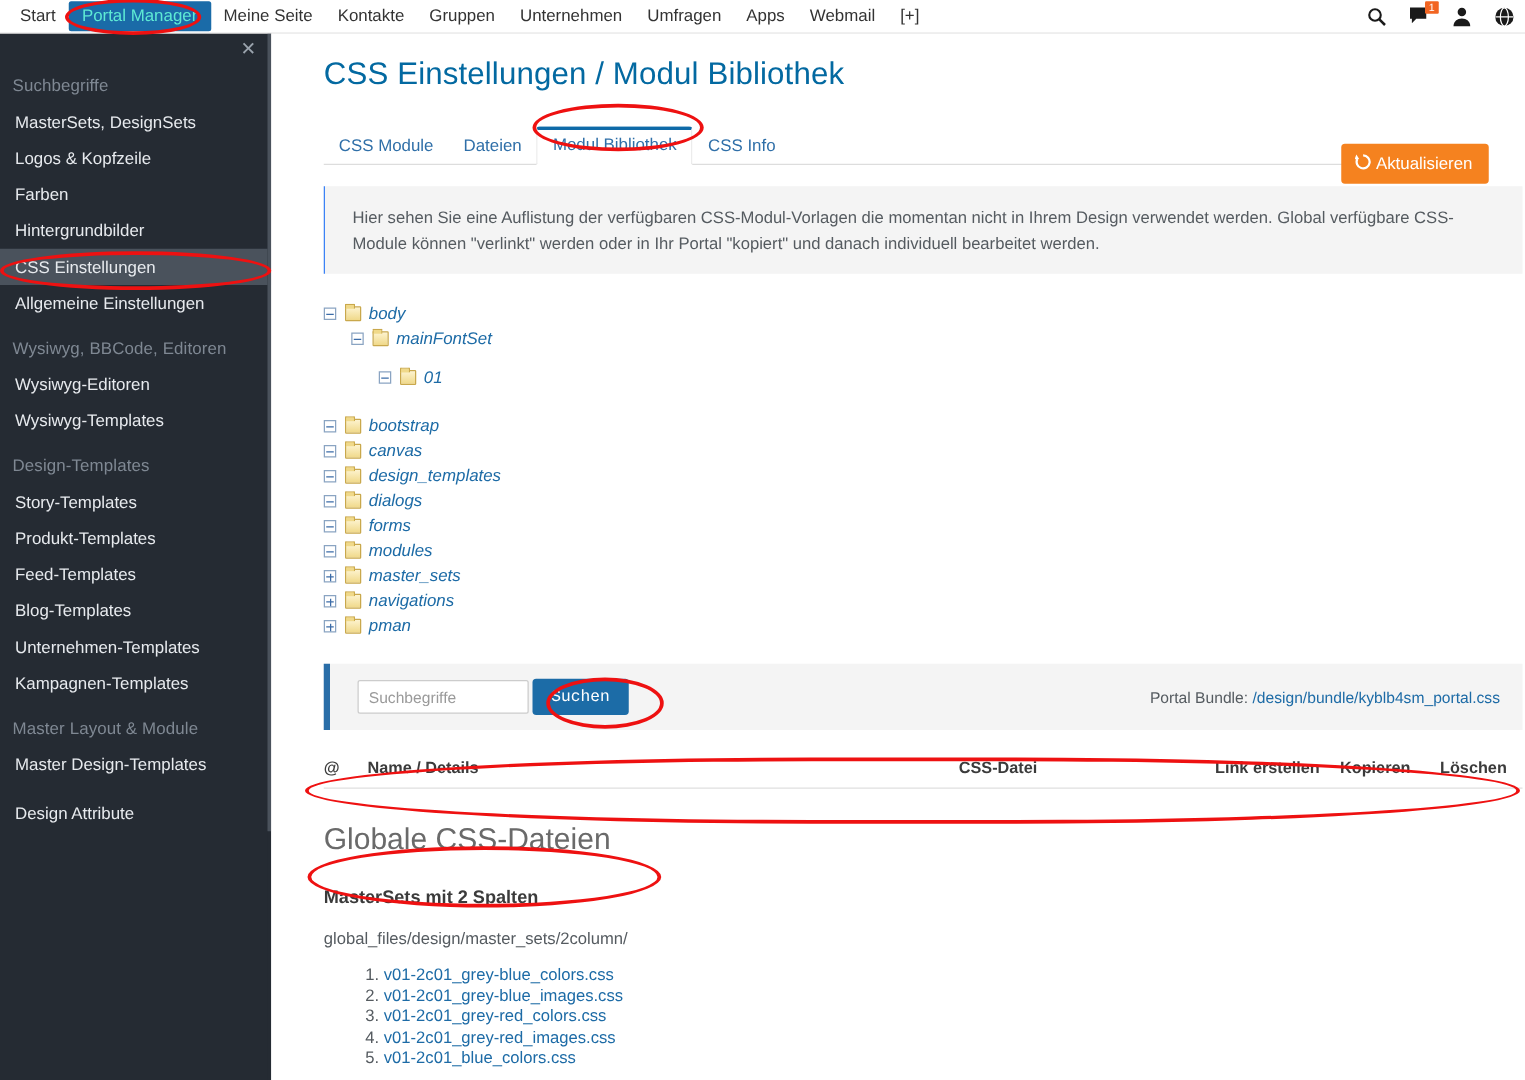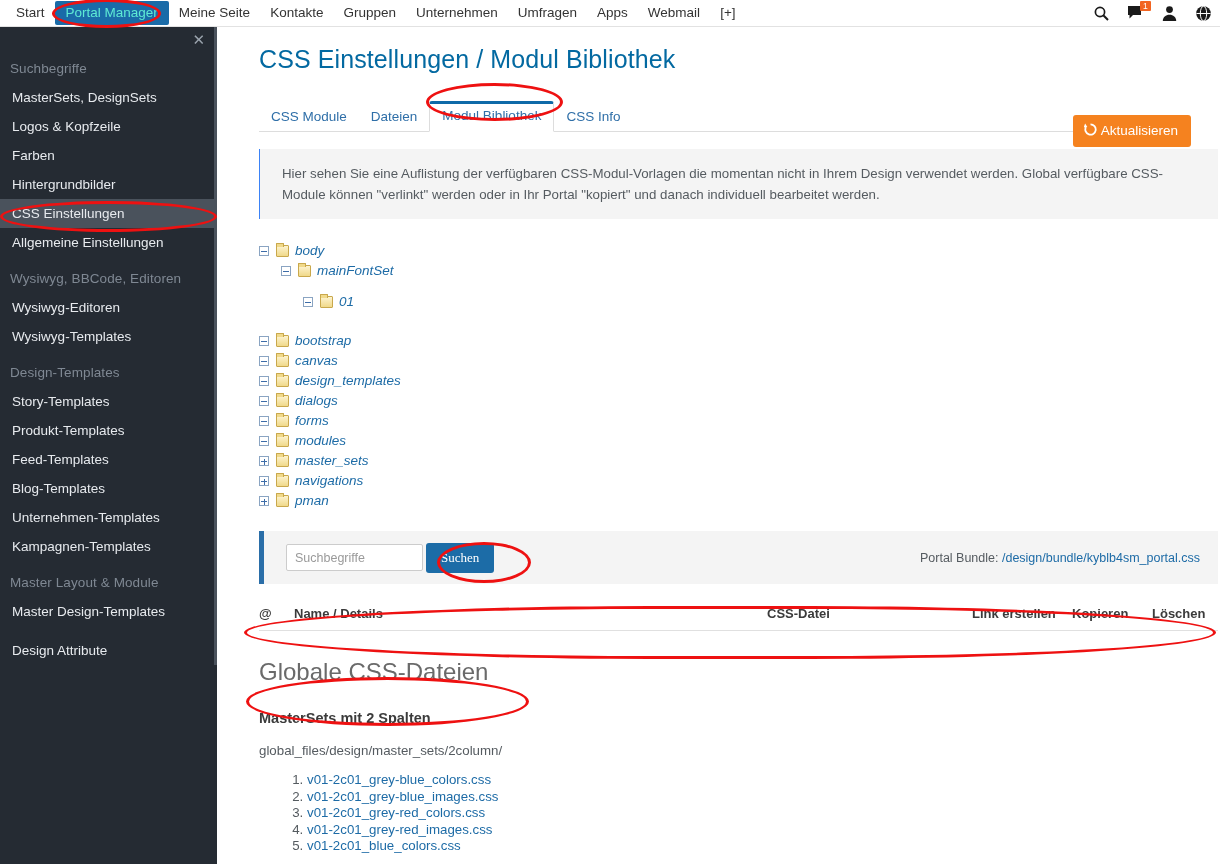--- a/index.html
+++ b/index.html
@@ -137,21 +137,21 @@
   }
   .search-input {
     width: 137px; height: 27px; border: 1px solid #ccc; border-radius: 2px;
     padding: 0 8px; font-size: 12.5px; color: #555;
     font-family: "Liberation Sans", sans-serif; outline: none; background:#fff;
   }
   .search-input::placeholder { color: #9a9a9a; }
   .btn-search {
     margin-left: 3px; background: #1c6ca7; color: #fff; border: none; border-radius: 3px;
     font-size: 13px; padding: 7px 15px; cursor: pointer;
-    font-family: Liberation Serif, serif;
+    font-family: Liberation Mono, monospace;
   }
   .bundle { margin-left: auto; font-size: 12.5px; color: #555b60; }
   .bundle a { color: #1d6ba6; text-decoration: none; cursor: pointer; }
 
   
   .thead {
     margin: 22px 0 0 42px; width: 959px;
     border-bottom: 1px solid #e0e0e0; padding-bottom: 9px;
     display: flex; font-size: 13px; font-weight: bold; color: #3b3b3b;
   }

